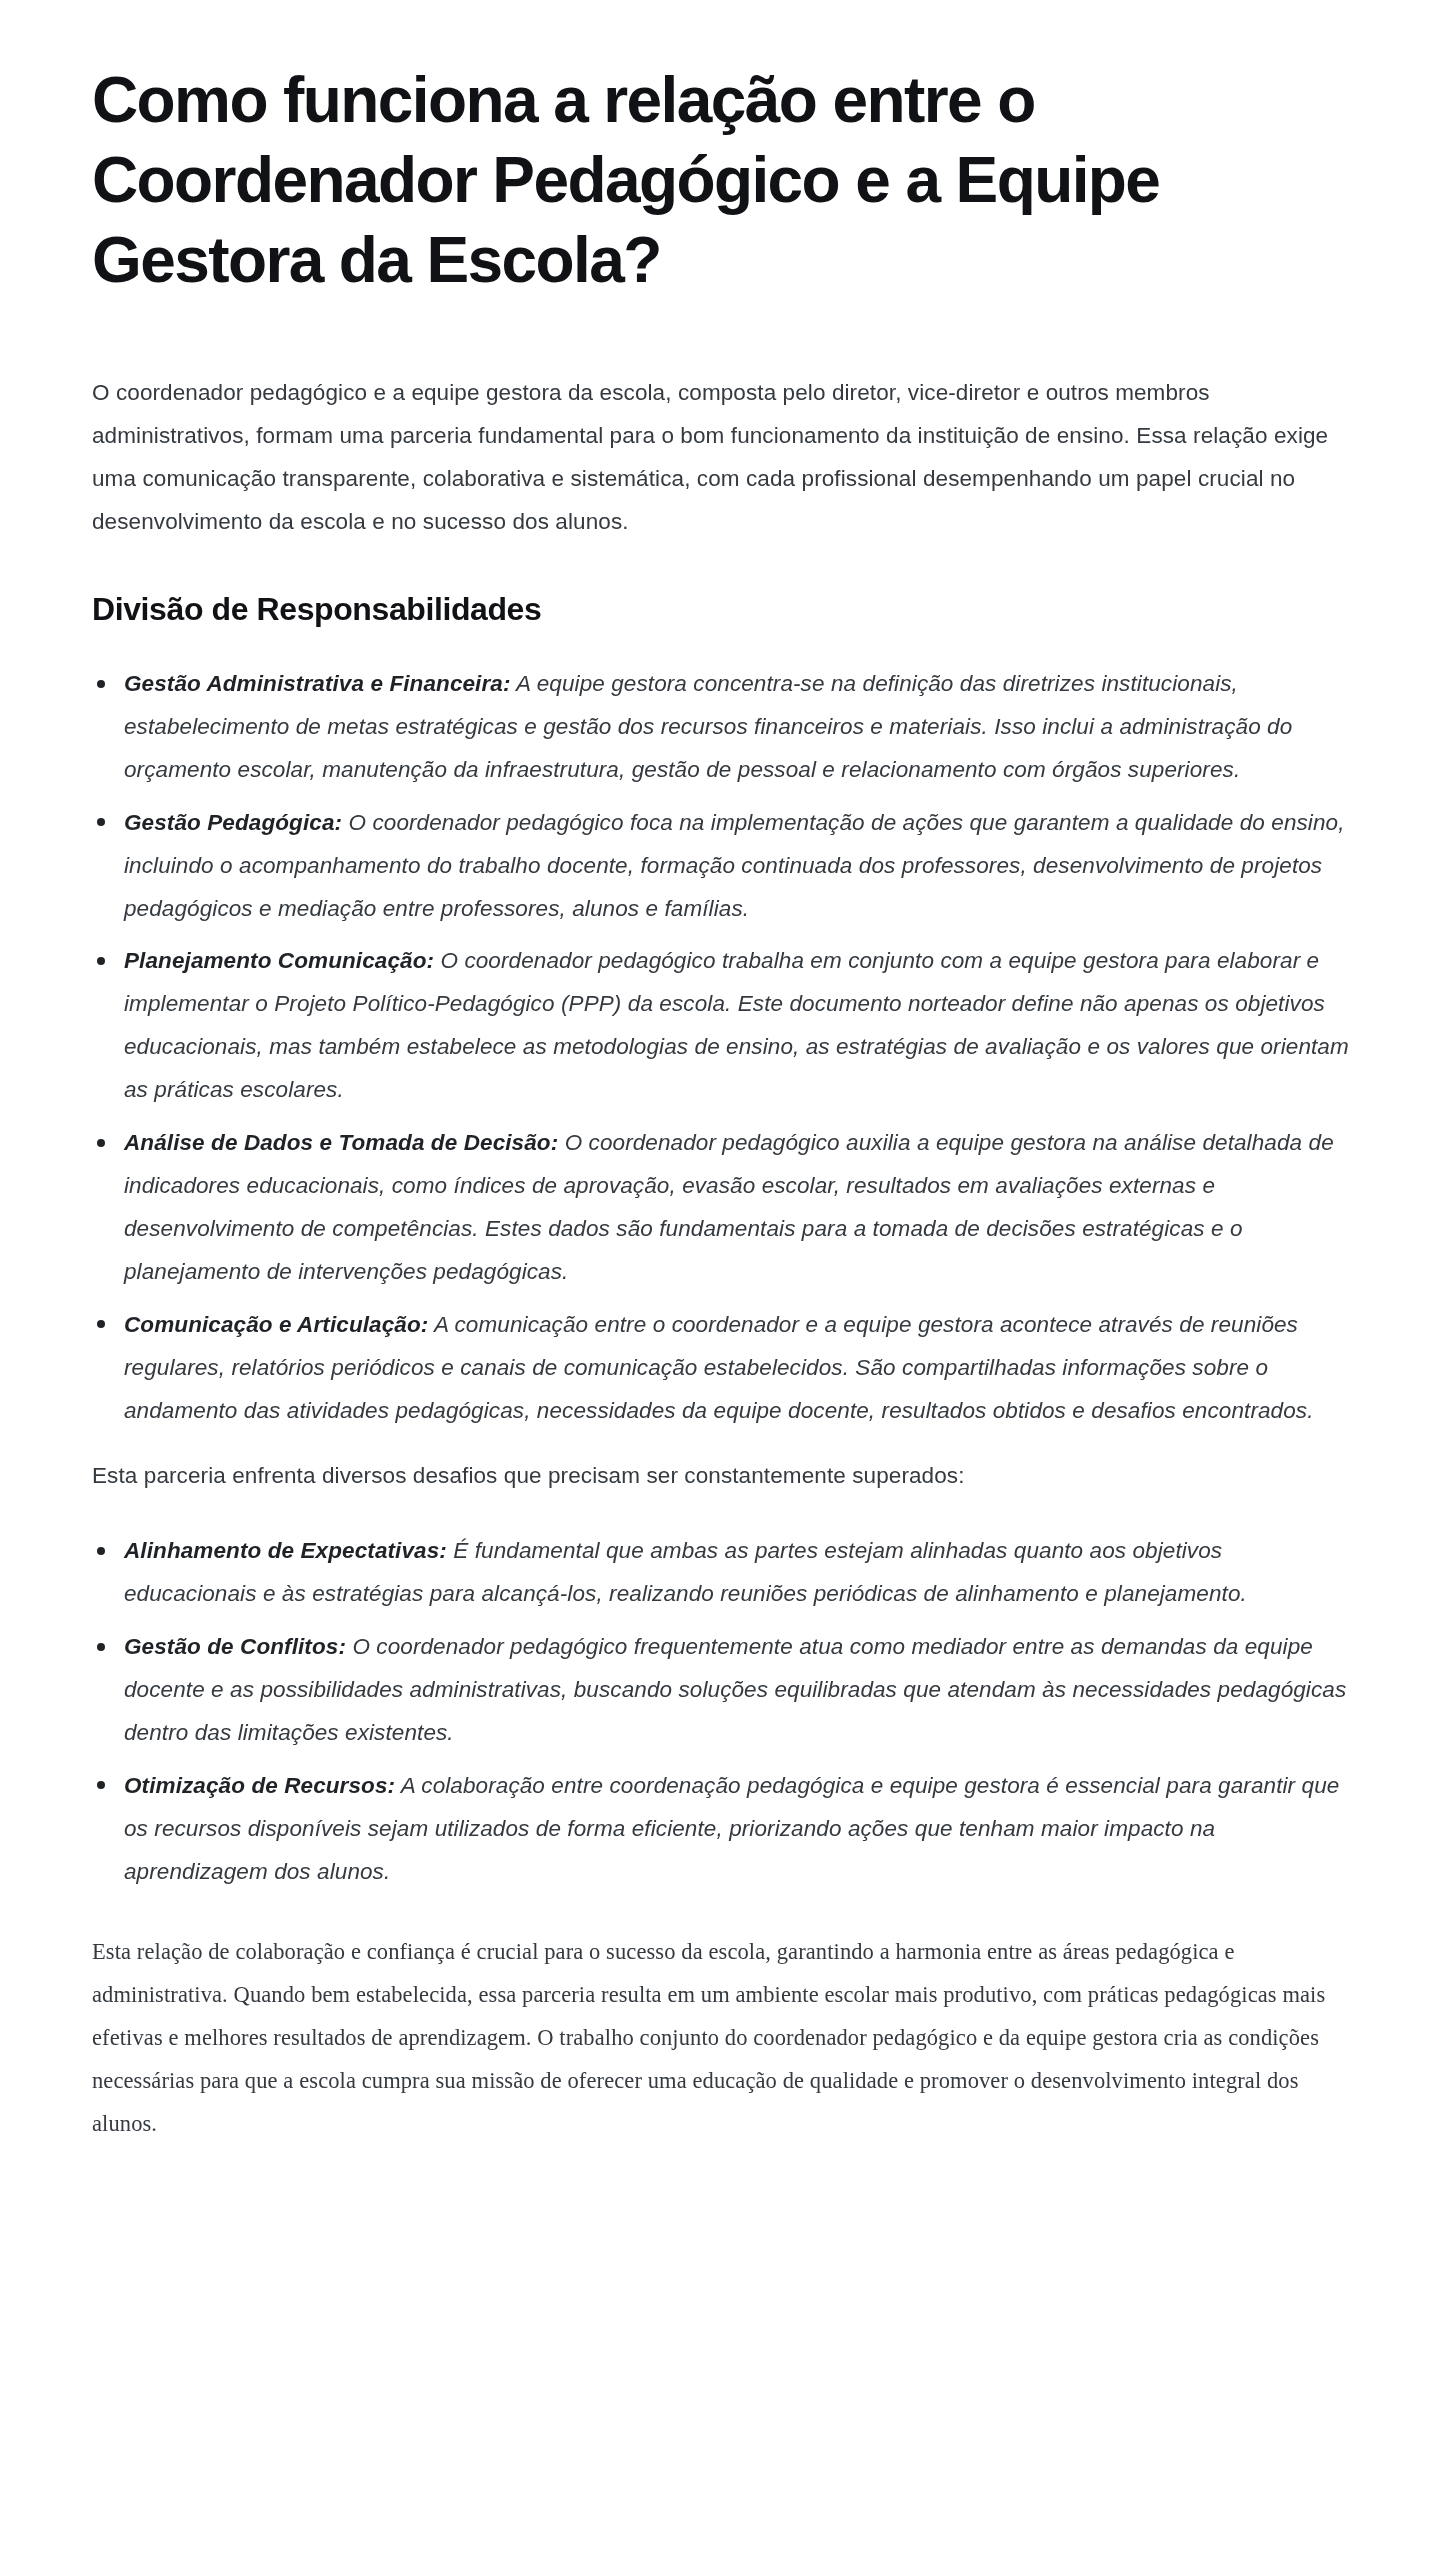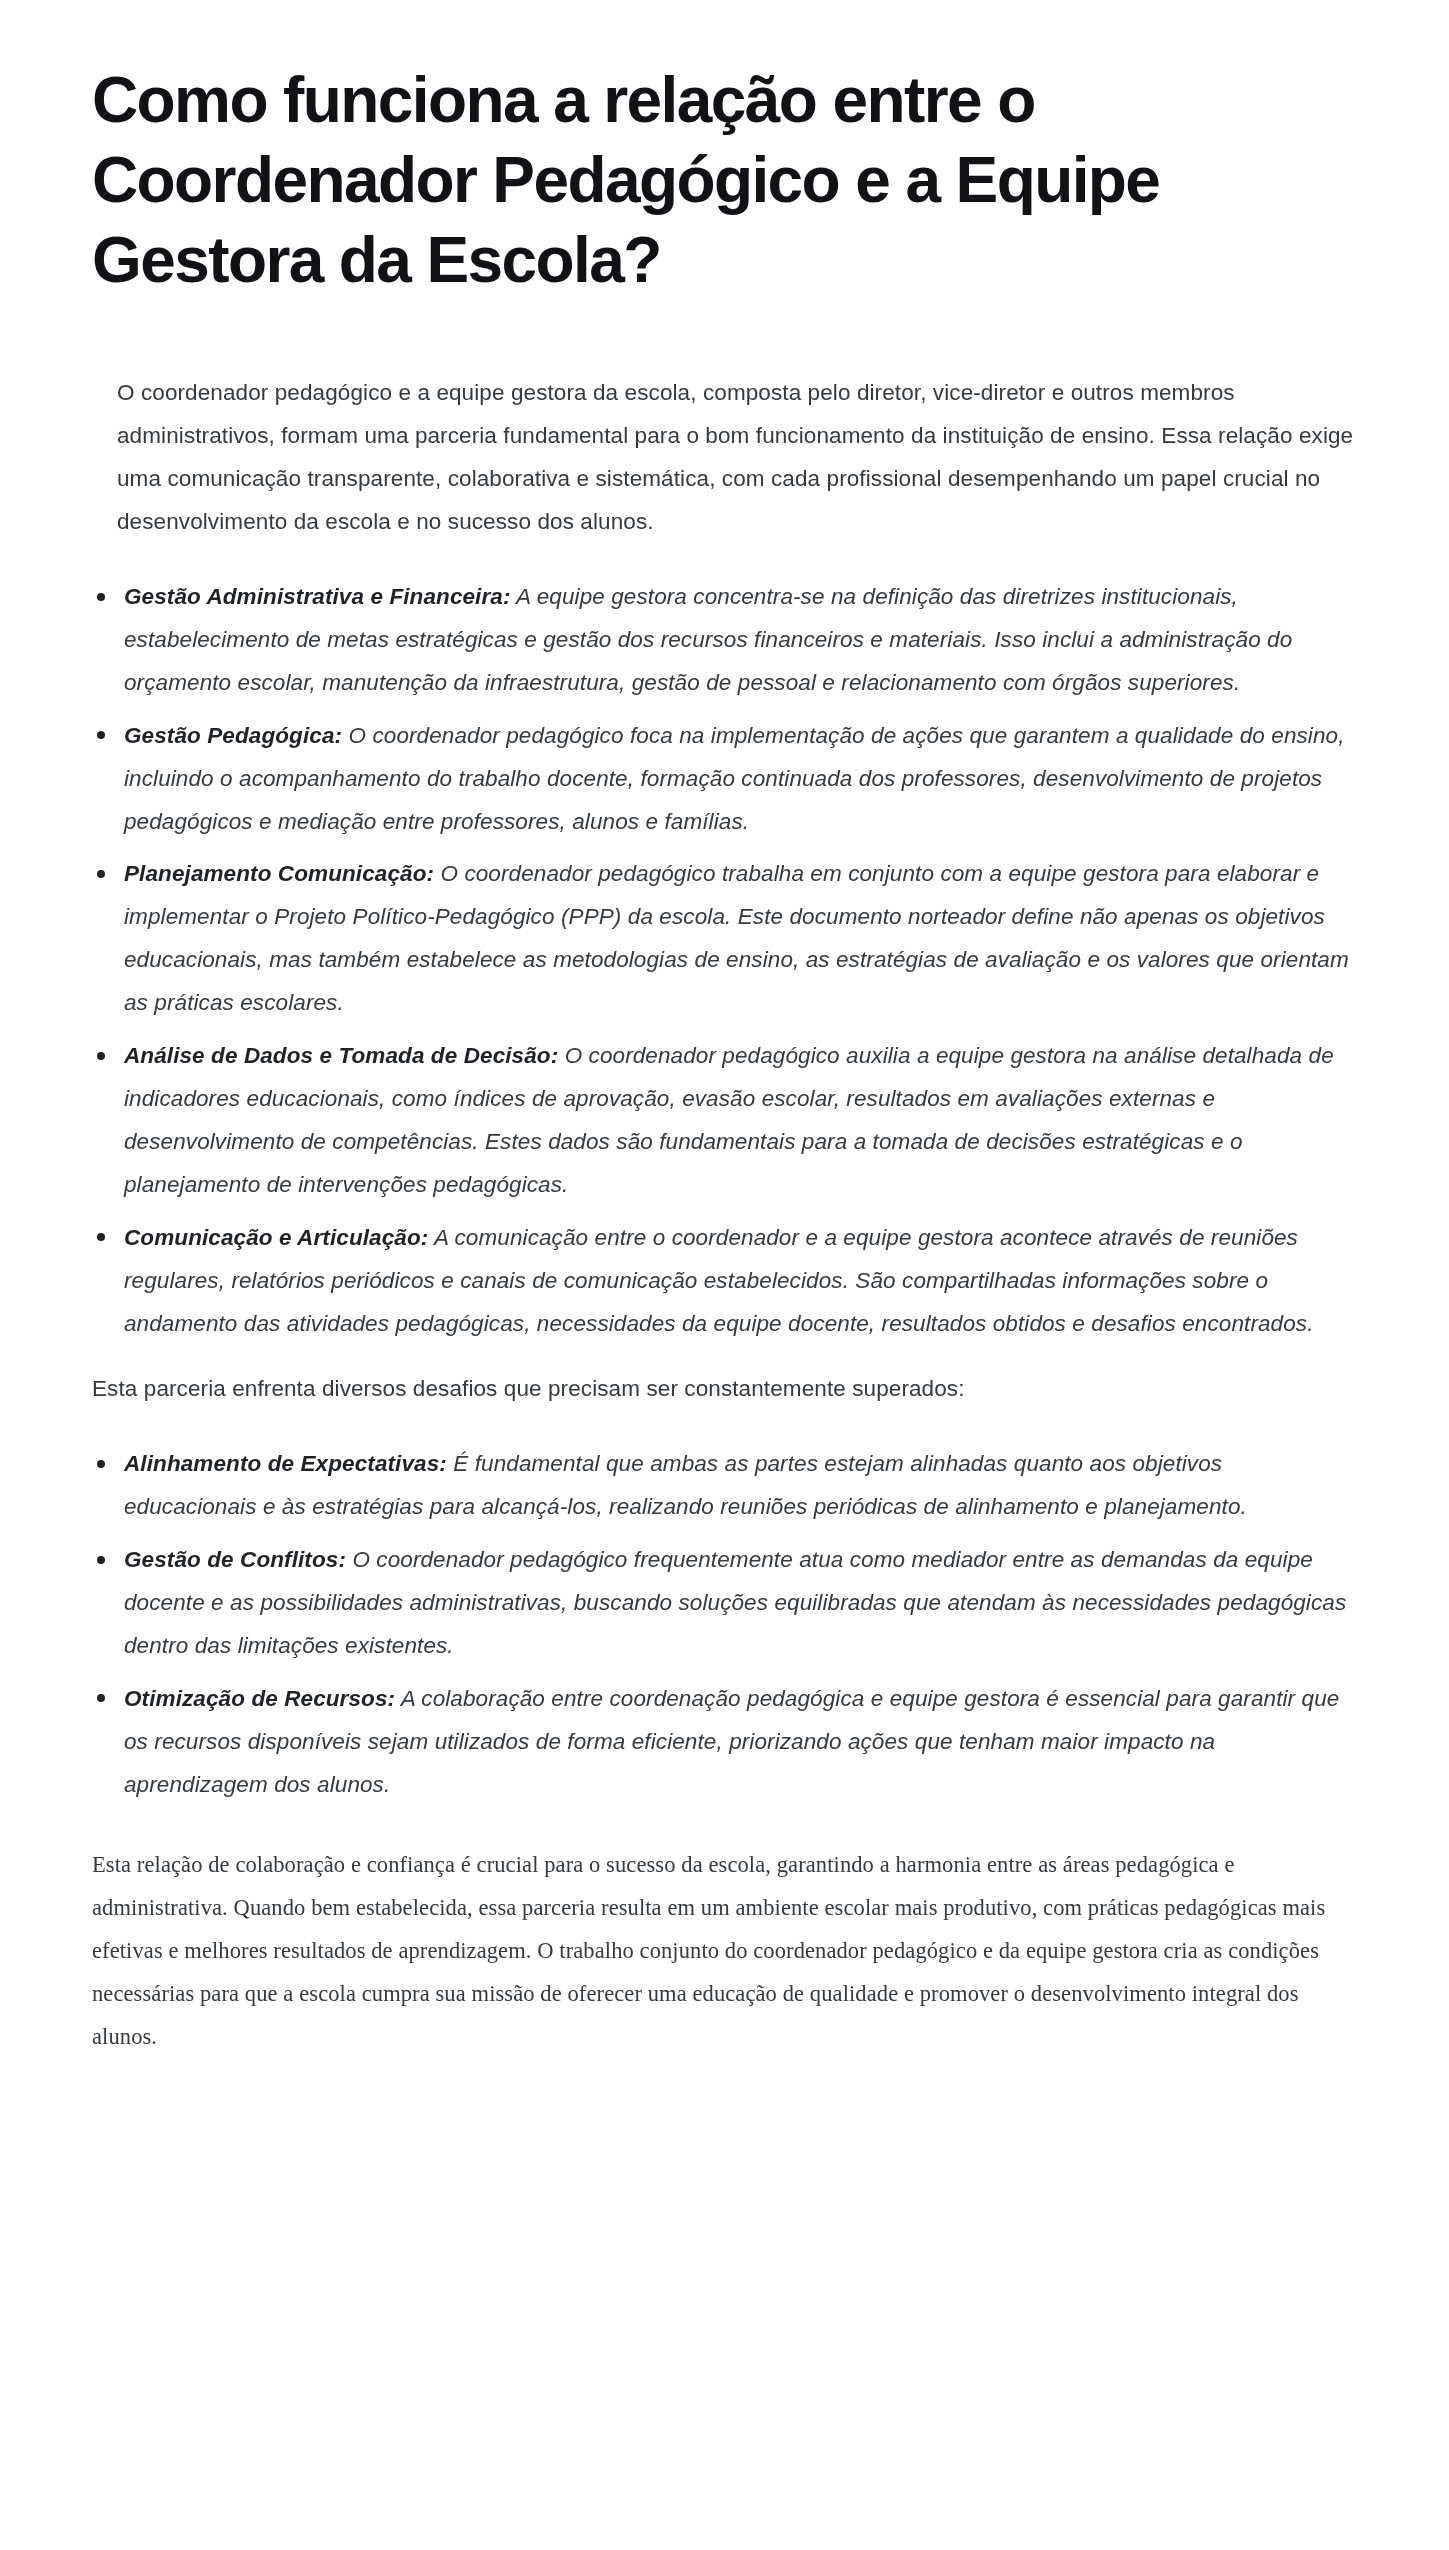--- a/index.html
+++ b/index.html
@@ -29,21 +29,21 @@
     font-weight:bold;
     letter-spacing:-1.6px;
     color:var(--heading);
   }
   p{
     margin:0;
     font-size:22.5px;
     line-height:43px;
     letter-spacing:0.1px;
   }
-  .intro{margin-top:71px;margin-left:25px;}
+  .intro{margin-top:71px;}
   h2{
     margin:45px 0 0 0;
     font-size:32px;
     line-height:42px;
     font-weight:bold;
     letter-spacing:-0.4px;
     color:var(--heading);
   }
   ul.bullets{
     list-style:none;
@@ -77,20 +77,21 @@
 </style>
 </head>
 <body>
 
 <main class="article">
 
   <h1>Como funciona a relação entre o Coordenador Pedagógico e a Equipe Gestora da Escola?</h1>
 
   <p class="intro">O coordenador pedagógico e a equipe gestora da escola, composta pelo diretor, vice-diretor e outros membros administrativos, formam uma parceria fundamental para o bom funcionamento da instituição de ensino. Essa relação exige uma comunicação transparente, colaborativa e sistemática, com cada profissional desempenhando um papel crucial no desenvolvimento da escola e no sucesso dos alunos.</p>
 
+  <h2>Divisão de Responsabilidades</h2>
 
   <ul class="bullets">
     <li>
       <span class="dot"></span>
       <strong class="item-label">Gestão Administrativa e Financeira:</strong>
       <span>A equipe gestora concentra-se na definição das diretrizes institucionais, estabelecimento de metas estratégicas e gestão dos recursos financeiros e materiais. Isso inclui a administração do orçamento escolar, manutenção da infraestrutura, gestão de pessoal e relacionamento com órgãos superiores.</span>
     </li>
     <li>
       <span class="dot"></span>
       <strong class="item-label">Gestão Pedagógica:</strong>

